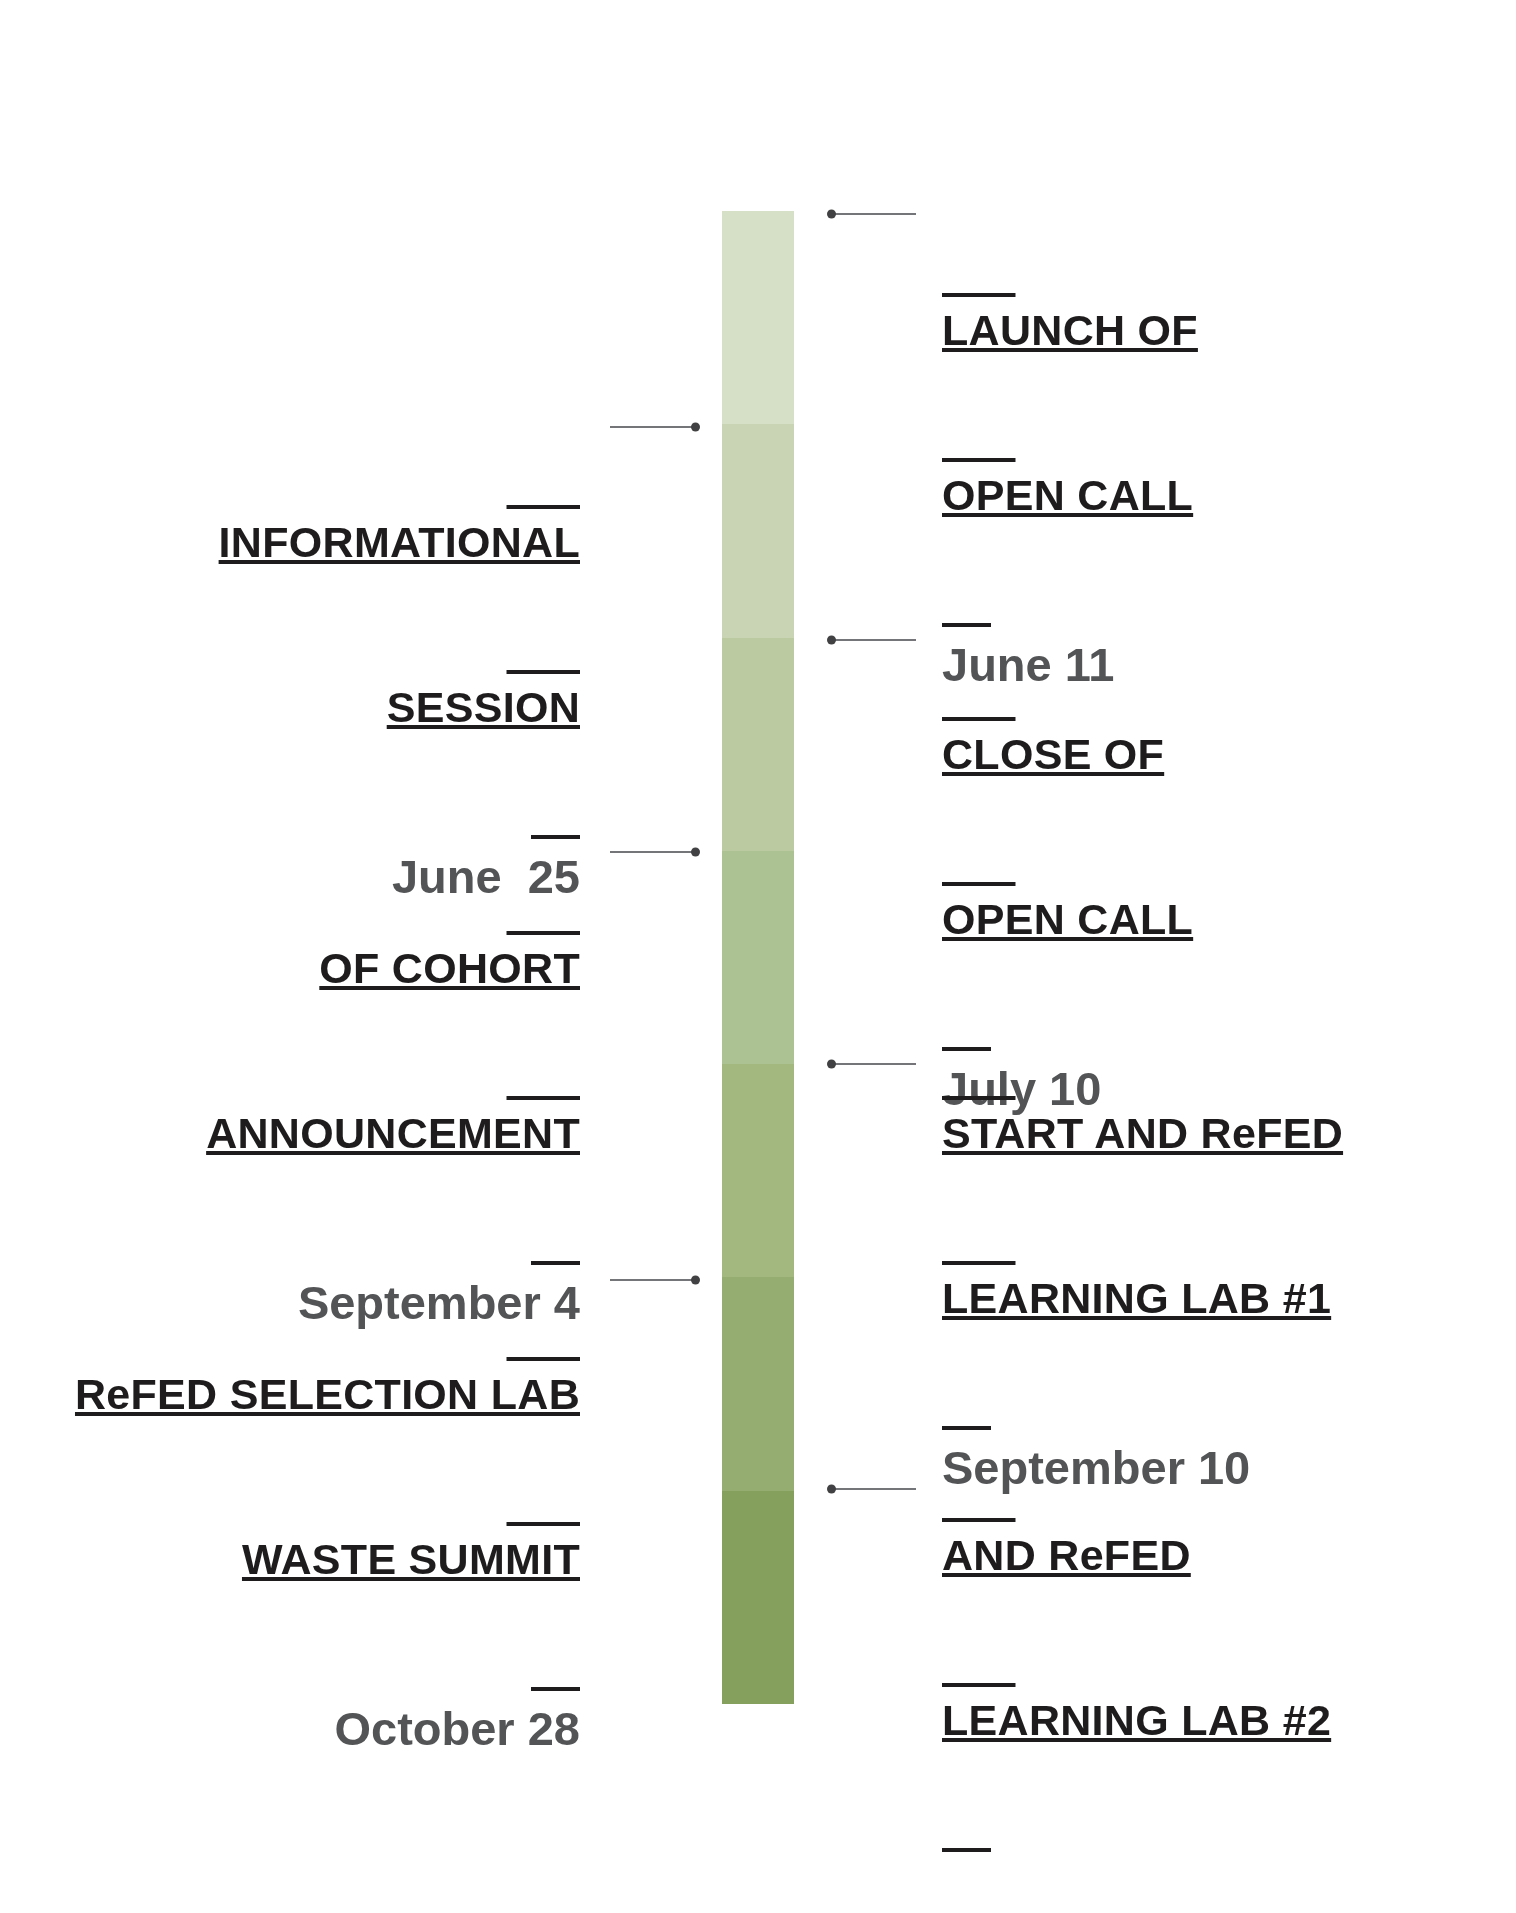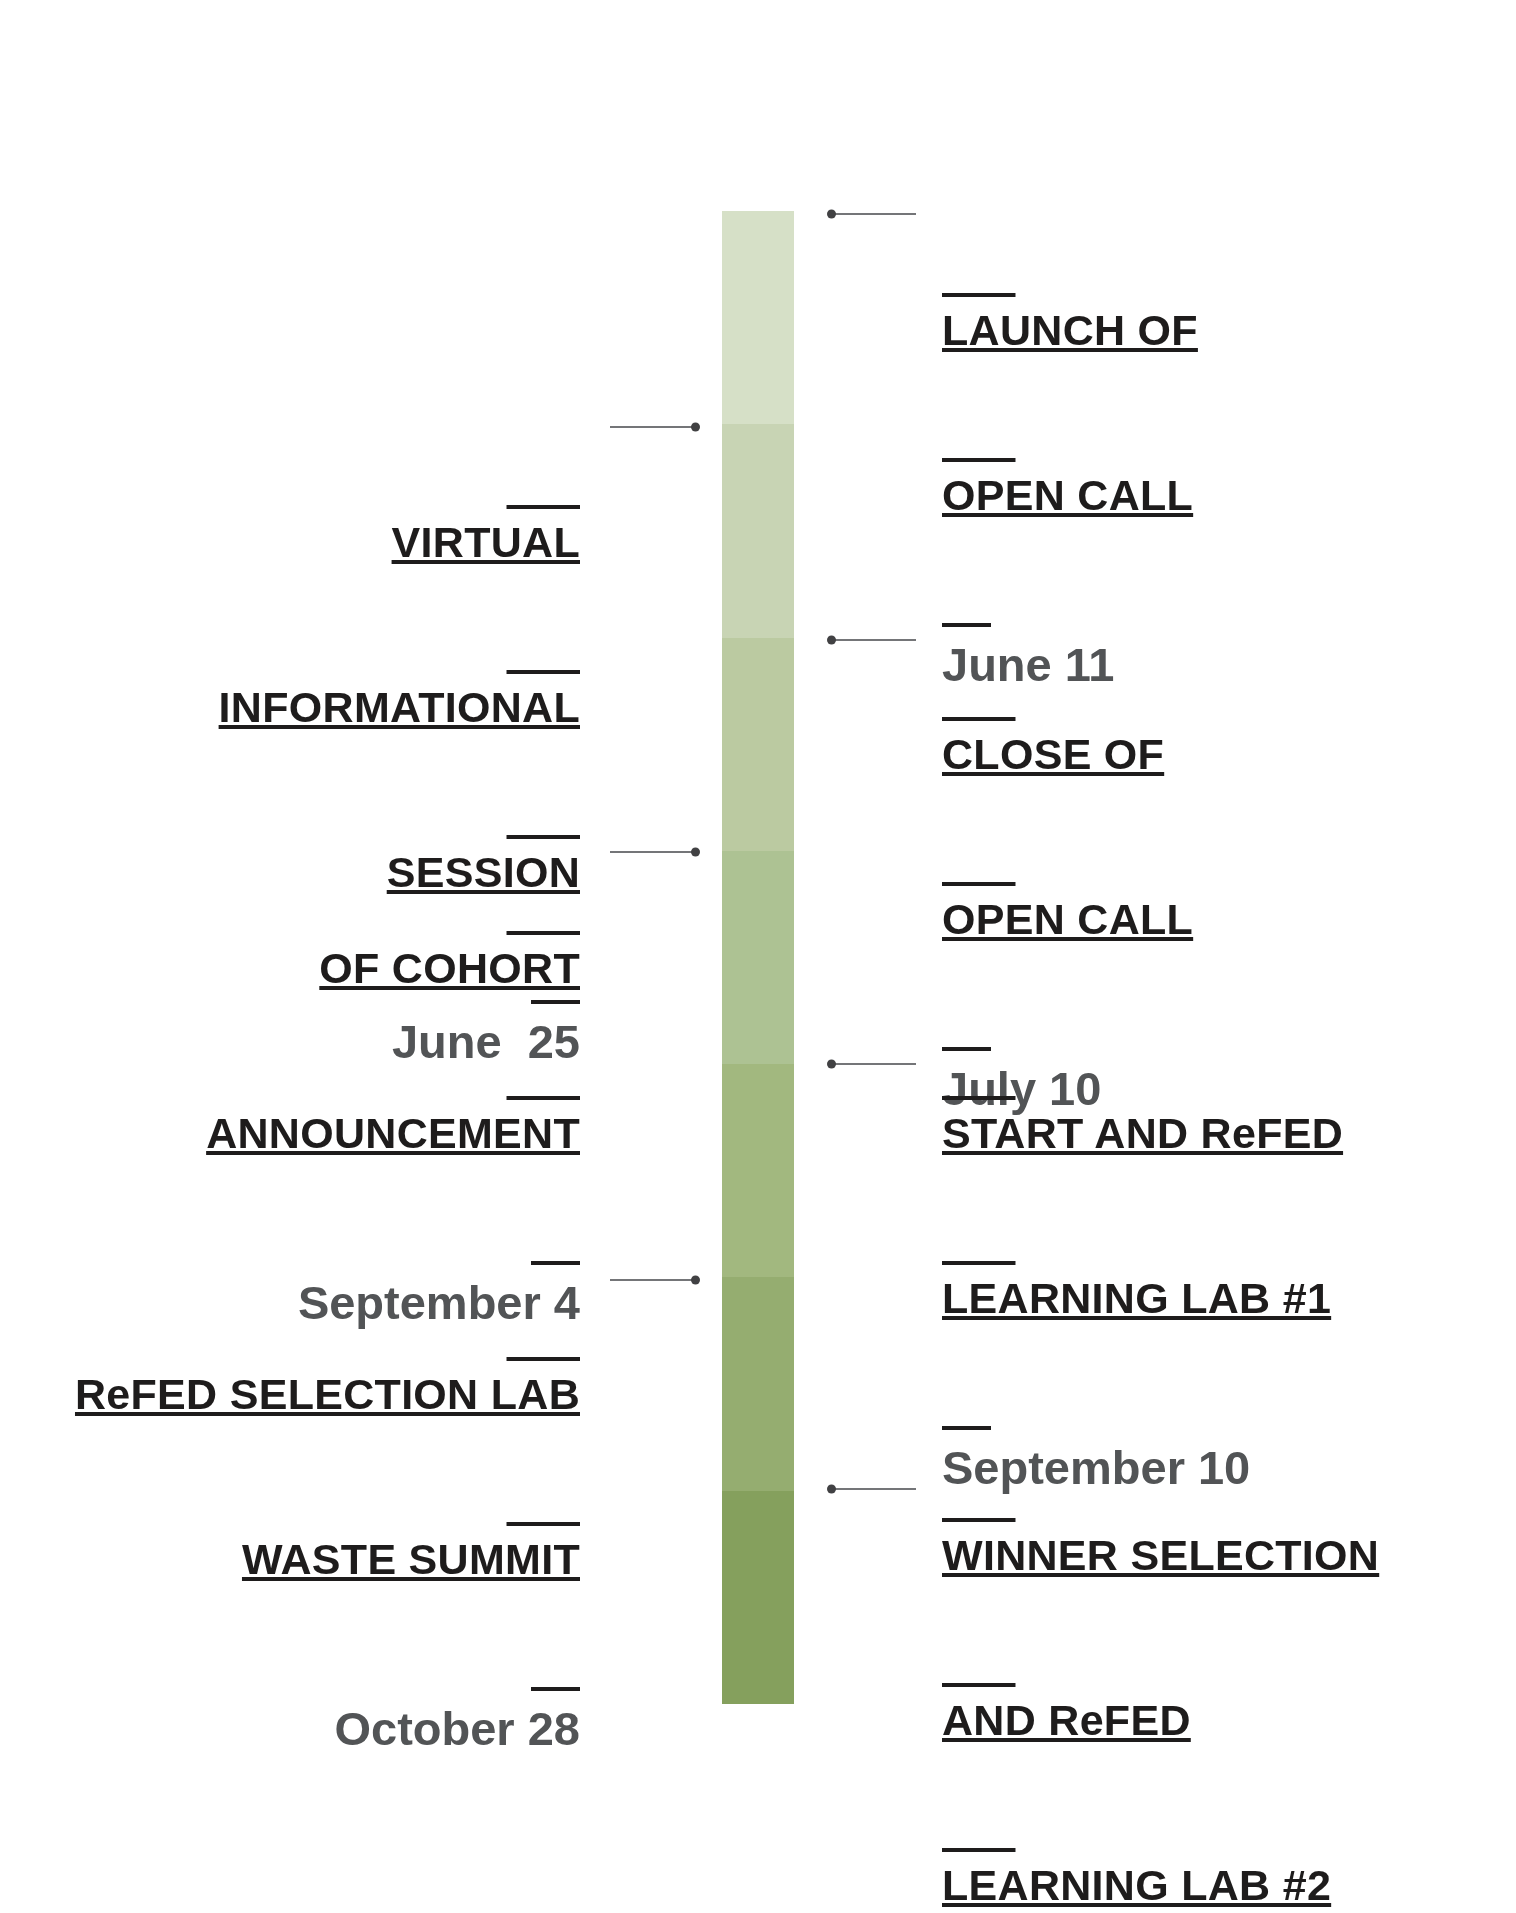--- a/index.html
+++ b/index.html
@@ -121,21 +121,20 @@
   <div class="event right-side e1">
     <div class="title">
       <div>LAUNCH OF</div>
       <div>OPEN CALL</div>
     </div>
     <div class="date">June 11</div>
   </div>
 
   <div class="event left-side e2">
     <div class="title">
-      <div>VIRTUAL</div>
       <div>INFORMATIONAL</div>
       <div>SESSION</div>
     </div>
     <div class="date">June  25</div>
   </div>
 
   <div class="event right-side e3">
     <div class="title">
       <div>CLOSE OF</div>
       <div>OPEN CALL</div>
@@ -162,20 +161,19 @@
   <div class="event left-side e6">
     <div class="title">
       <div>ReFED SELECTION LAB</div>
       <div>WASTE SUMMIT</div>
     </div>
     <div class="date">October 28</div>
   </div>
 
   <div class="event right-side e7">
     <div class="title">
-      <div>WINNER SELECTION</div>
       <div>AND ReFED</div>
       <div>LEARNING LAB #2</div>
     </div>
 
   </div>
 
 </div>
 
 </body></html>

